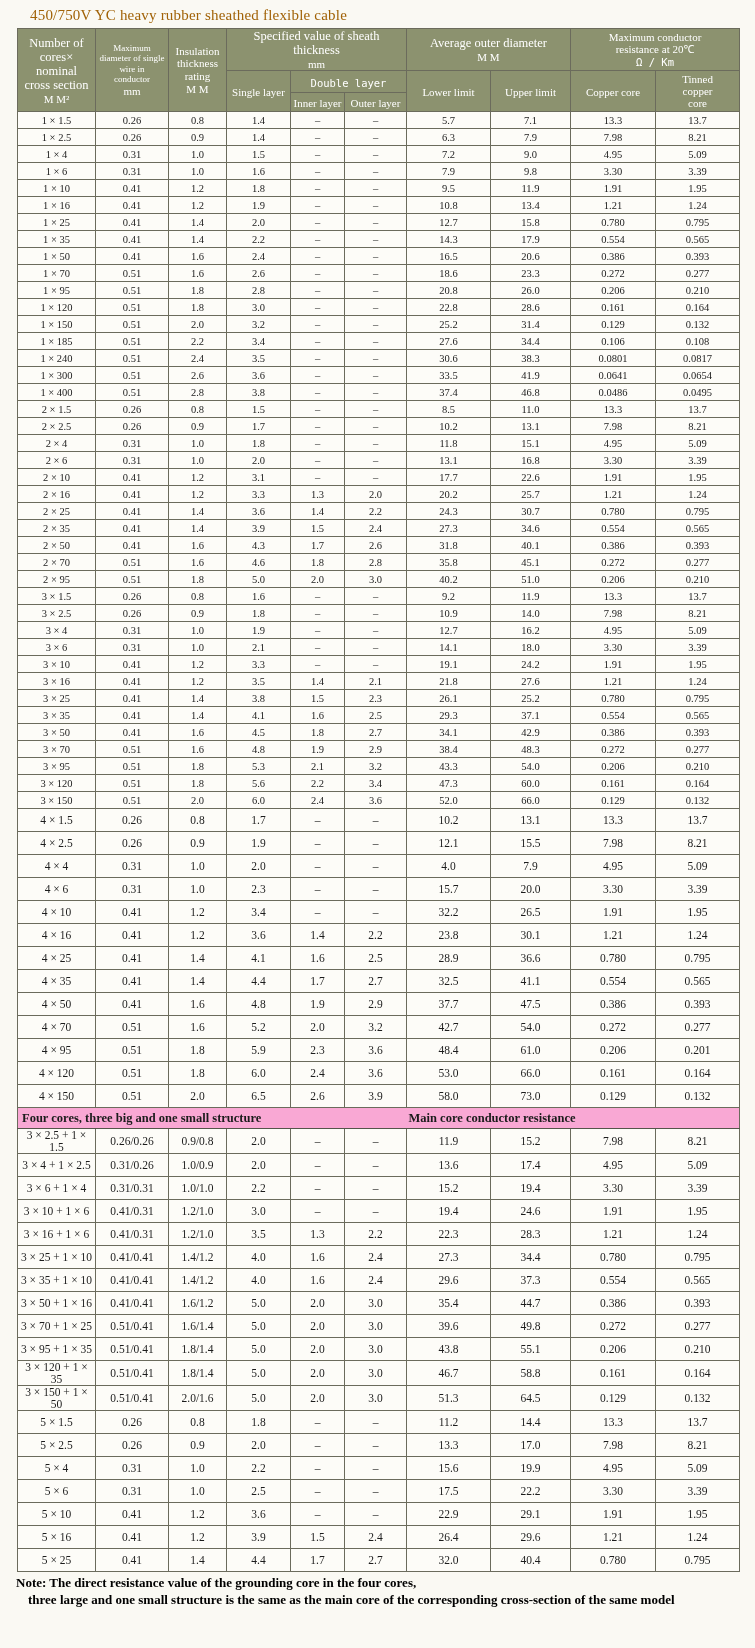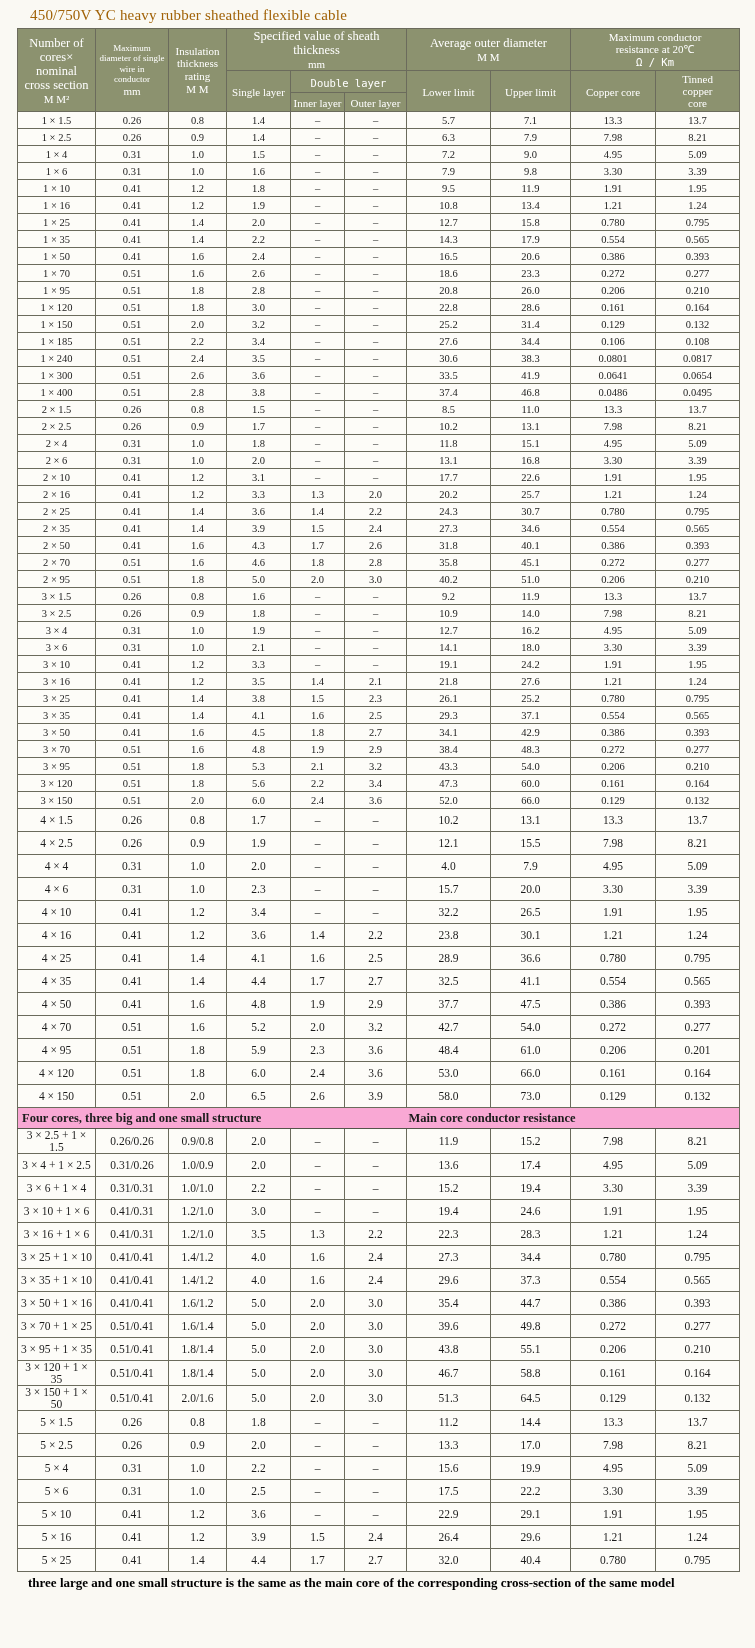--- a/index.html
+++ b/index.html
@@ -1014,14 +1014,15 @@
         <td class="val">2.7</td>
         <td class="val">32.0</td>
         <td class="val">40.4</td>
         <td class="val">0.780</td>
         <td class="val">0.795</td>
       </tr>
     </tbody>
 </table>
 
 <div class="note">
+  <div class="line1">Note: The direct resistance value of the grounding core in the four cores,</div>
   <div class="line2">three large and one small structure is the same as the main core of the corresponding cross-section of the same model</div>
 </div>
 
 </body></html>

